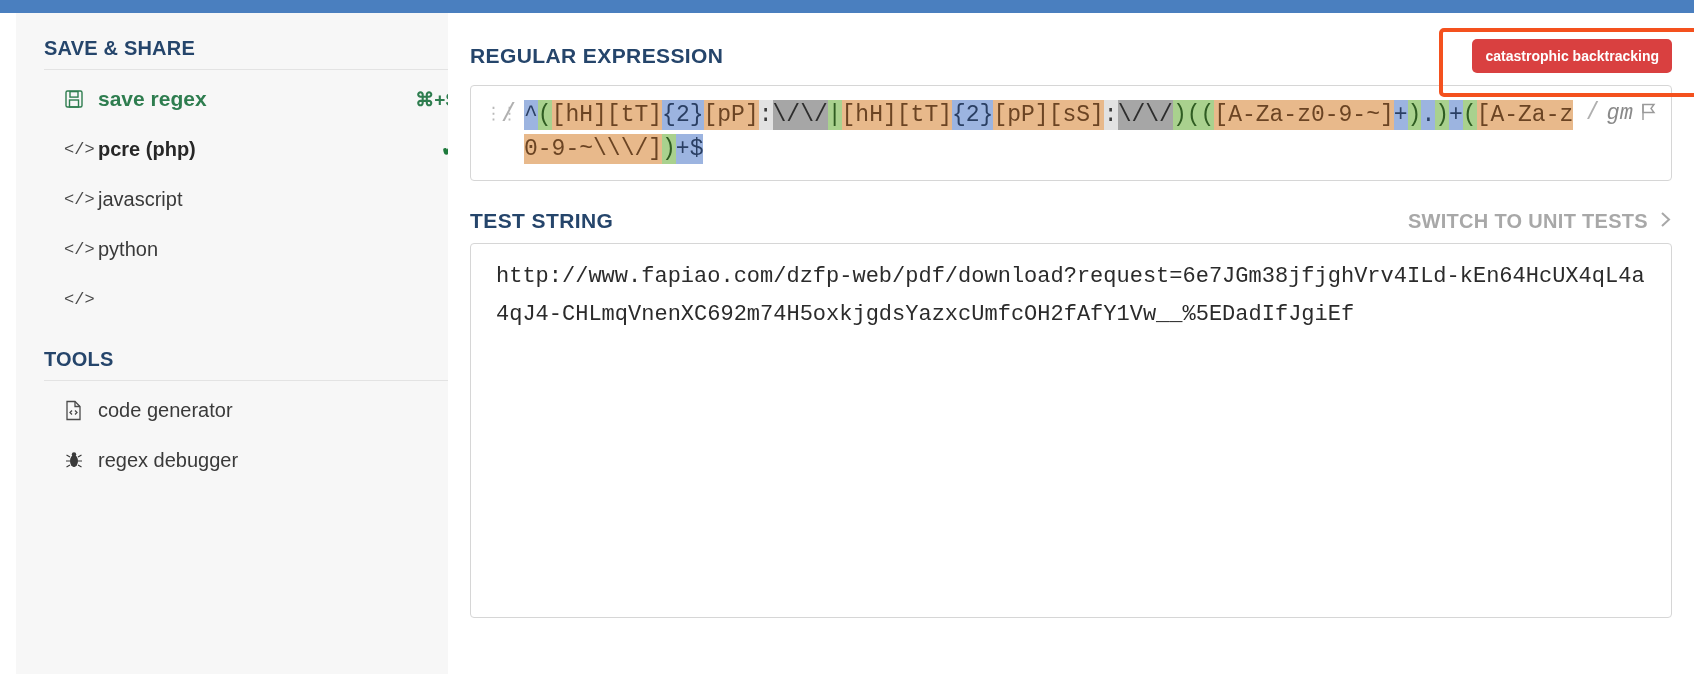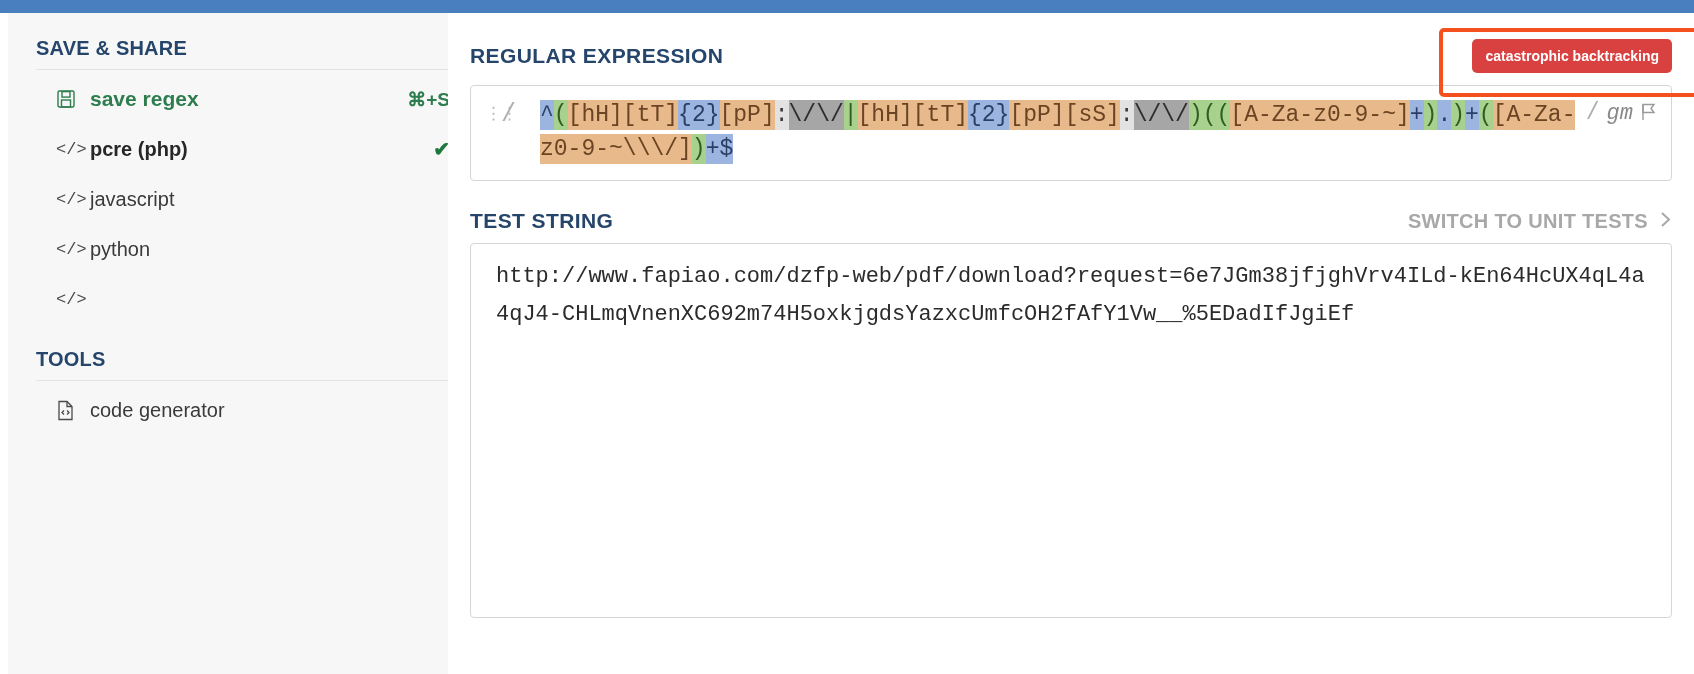--- a/index.html
+++ b/index.html
@@ -13,21 +13,21 @@
 
   
   .topbar {
     position: absolute; top: 0; left: 0;
     width: 1694px; height: 13px;
     background: #4a7fbf;
   }
 
   
   .sidebar {
-    position: absolute; top: 13px; left: 8px;
+    position: absolute; top: 13px; left: 16px;
     width: 471px; height: 661px;
     background: #f7f7f7;
     border-right: 1px solid #dcdcdc;
     padding: 0 28px;
   }
   .section-title {
     font-size: 20px; font-weight: bold;
     color: #25456b; letter-spacing: 0.2px;
     padding-top: 24px; padding-bottom: 9px;
     border-bottom: 1px solid #e3e3e3;
@@ -97,21 +97,21 @@
     color: #b9b9b9; font-size: 17px; line-height: 1;
     padding-top: 7px; width: 14px; flex: 0 0 14px;
     letter-spacing: -1px;
   }
   .slash { color: #b0b0b0; font-size: 25px; padding: 0 8px 0 2px;
            font-family: "Liberation Mono", monospace; line-height: 34px; }
   .regex-code {
     flex: 1 1 auto;
     font-family: "Liberation Mono", monospace;
     font-size: 23px; line-height: 34px;
-    color: #4a3b2a; word-break: break-all; margin-left: 16px;
+    color: #4a3b2a; word-break: break-all;
   }
   .regex-code span { padding: 2px 0; }
   .t-anchor { background: #9cb4e0; color: #2a3f63; }
   .t-group  { background: #a9d18e; color: #2f5c22; }
   .t-class  { background: #e8b98b; color: #6b4423; }
   .t-quant  { background: #9cb4e0; color: #2a3f63; }
   .t-esc    { background: #a6a6a6; color: #2d2d2d; }
   .t-lit    { background: #e2e2e2; color: #3a3a3a; }
   .t-dot    { background: #9cb4e0; color: #2a3f63; }
 
@@ -190,20 +190,31 @@
 
     <div class="side-row">
       <span class="ico">
         <svg class="sico" width="19" height="21" viewBox="0 0 19 21" fill="none" stroke="#4a4a4a" stroke-width="1.3">
           <path d="M3 1.5h8l5 5v13H3z"></path>
           <path d="M11 1.5v5h5"></path>
           <path d="M8 10.5l-2 2 2 2M11 10.5l2 2-2 2"></path>
         </svg>
       </span>
       <span class="lbl">code generator</span>
+    </div>
+    <div class="side-row">
+      <span class="ico">
+        <svg class="sico" width="20" height="20" viewBox="0 0 20 20" fill="#3a3a3a">
+          <ellipse cx="10" cy="11" rx="4" ry="6"></ellipse>
+          <circle cx="10" cy="4.5" r="2.2"></circle>
+          <rect x="9.4" y="3" width="1.2" height="14"></rect>
+          <path d="M6 7L2.5 5M6 11H2M6 15l-3.5 2M14 7l3.5-2M14 11h4M14 15l3.5 2" stroke="#3a3a3a" stroke-width="1.2"></path>
+        </svg>
+      </span>
+      <span class="lbl">regex debugger</span>
     </div>
   </div>
 
   <div class="main">
 
     <div class="panel-head">
       <h2>REGULAR EXPRESSION</h2>
       <span class="spacer"></span>
       <span class="err-wrap">
         <span class="err-badge">catastrophic backtracking</span>

